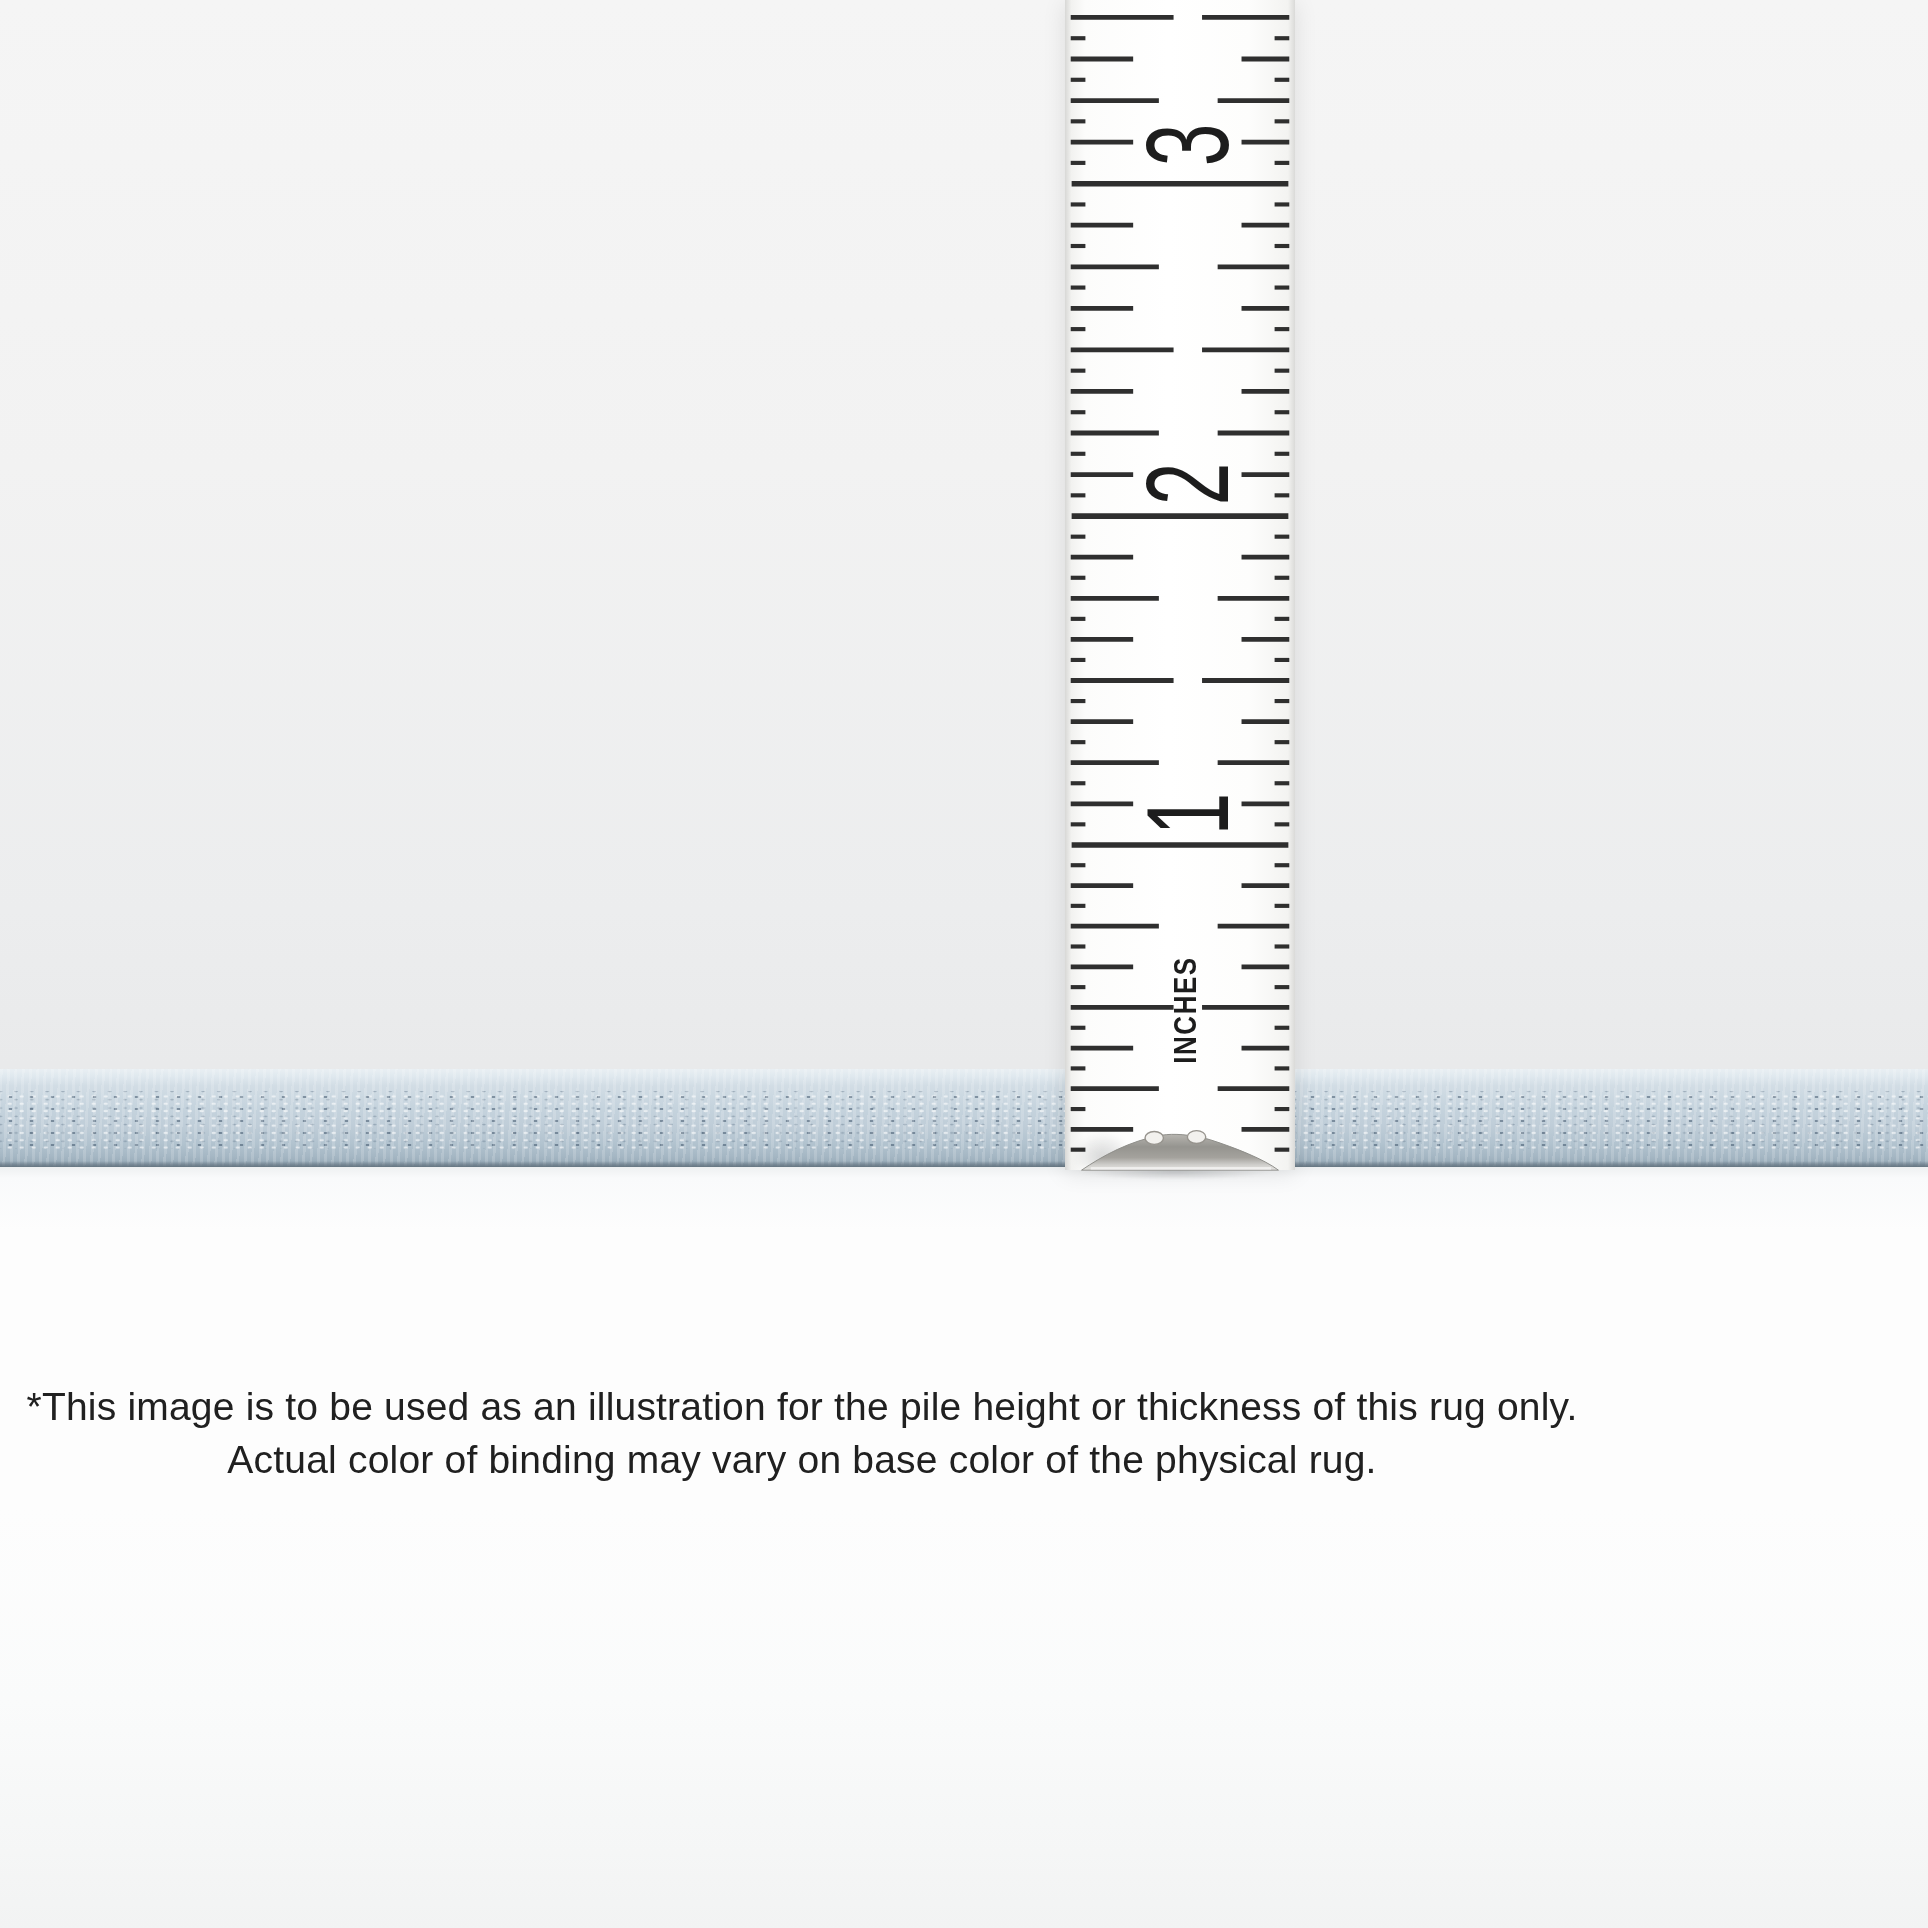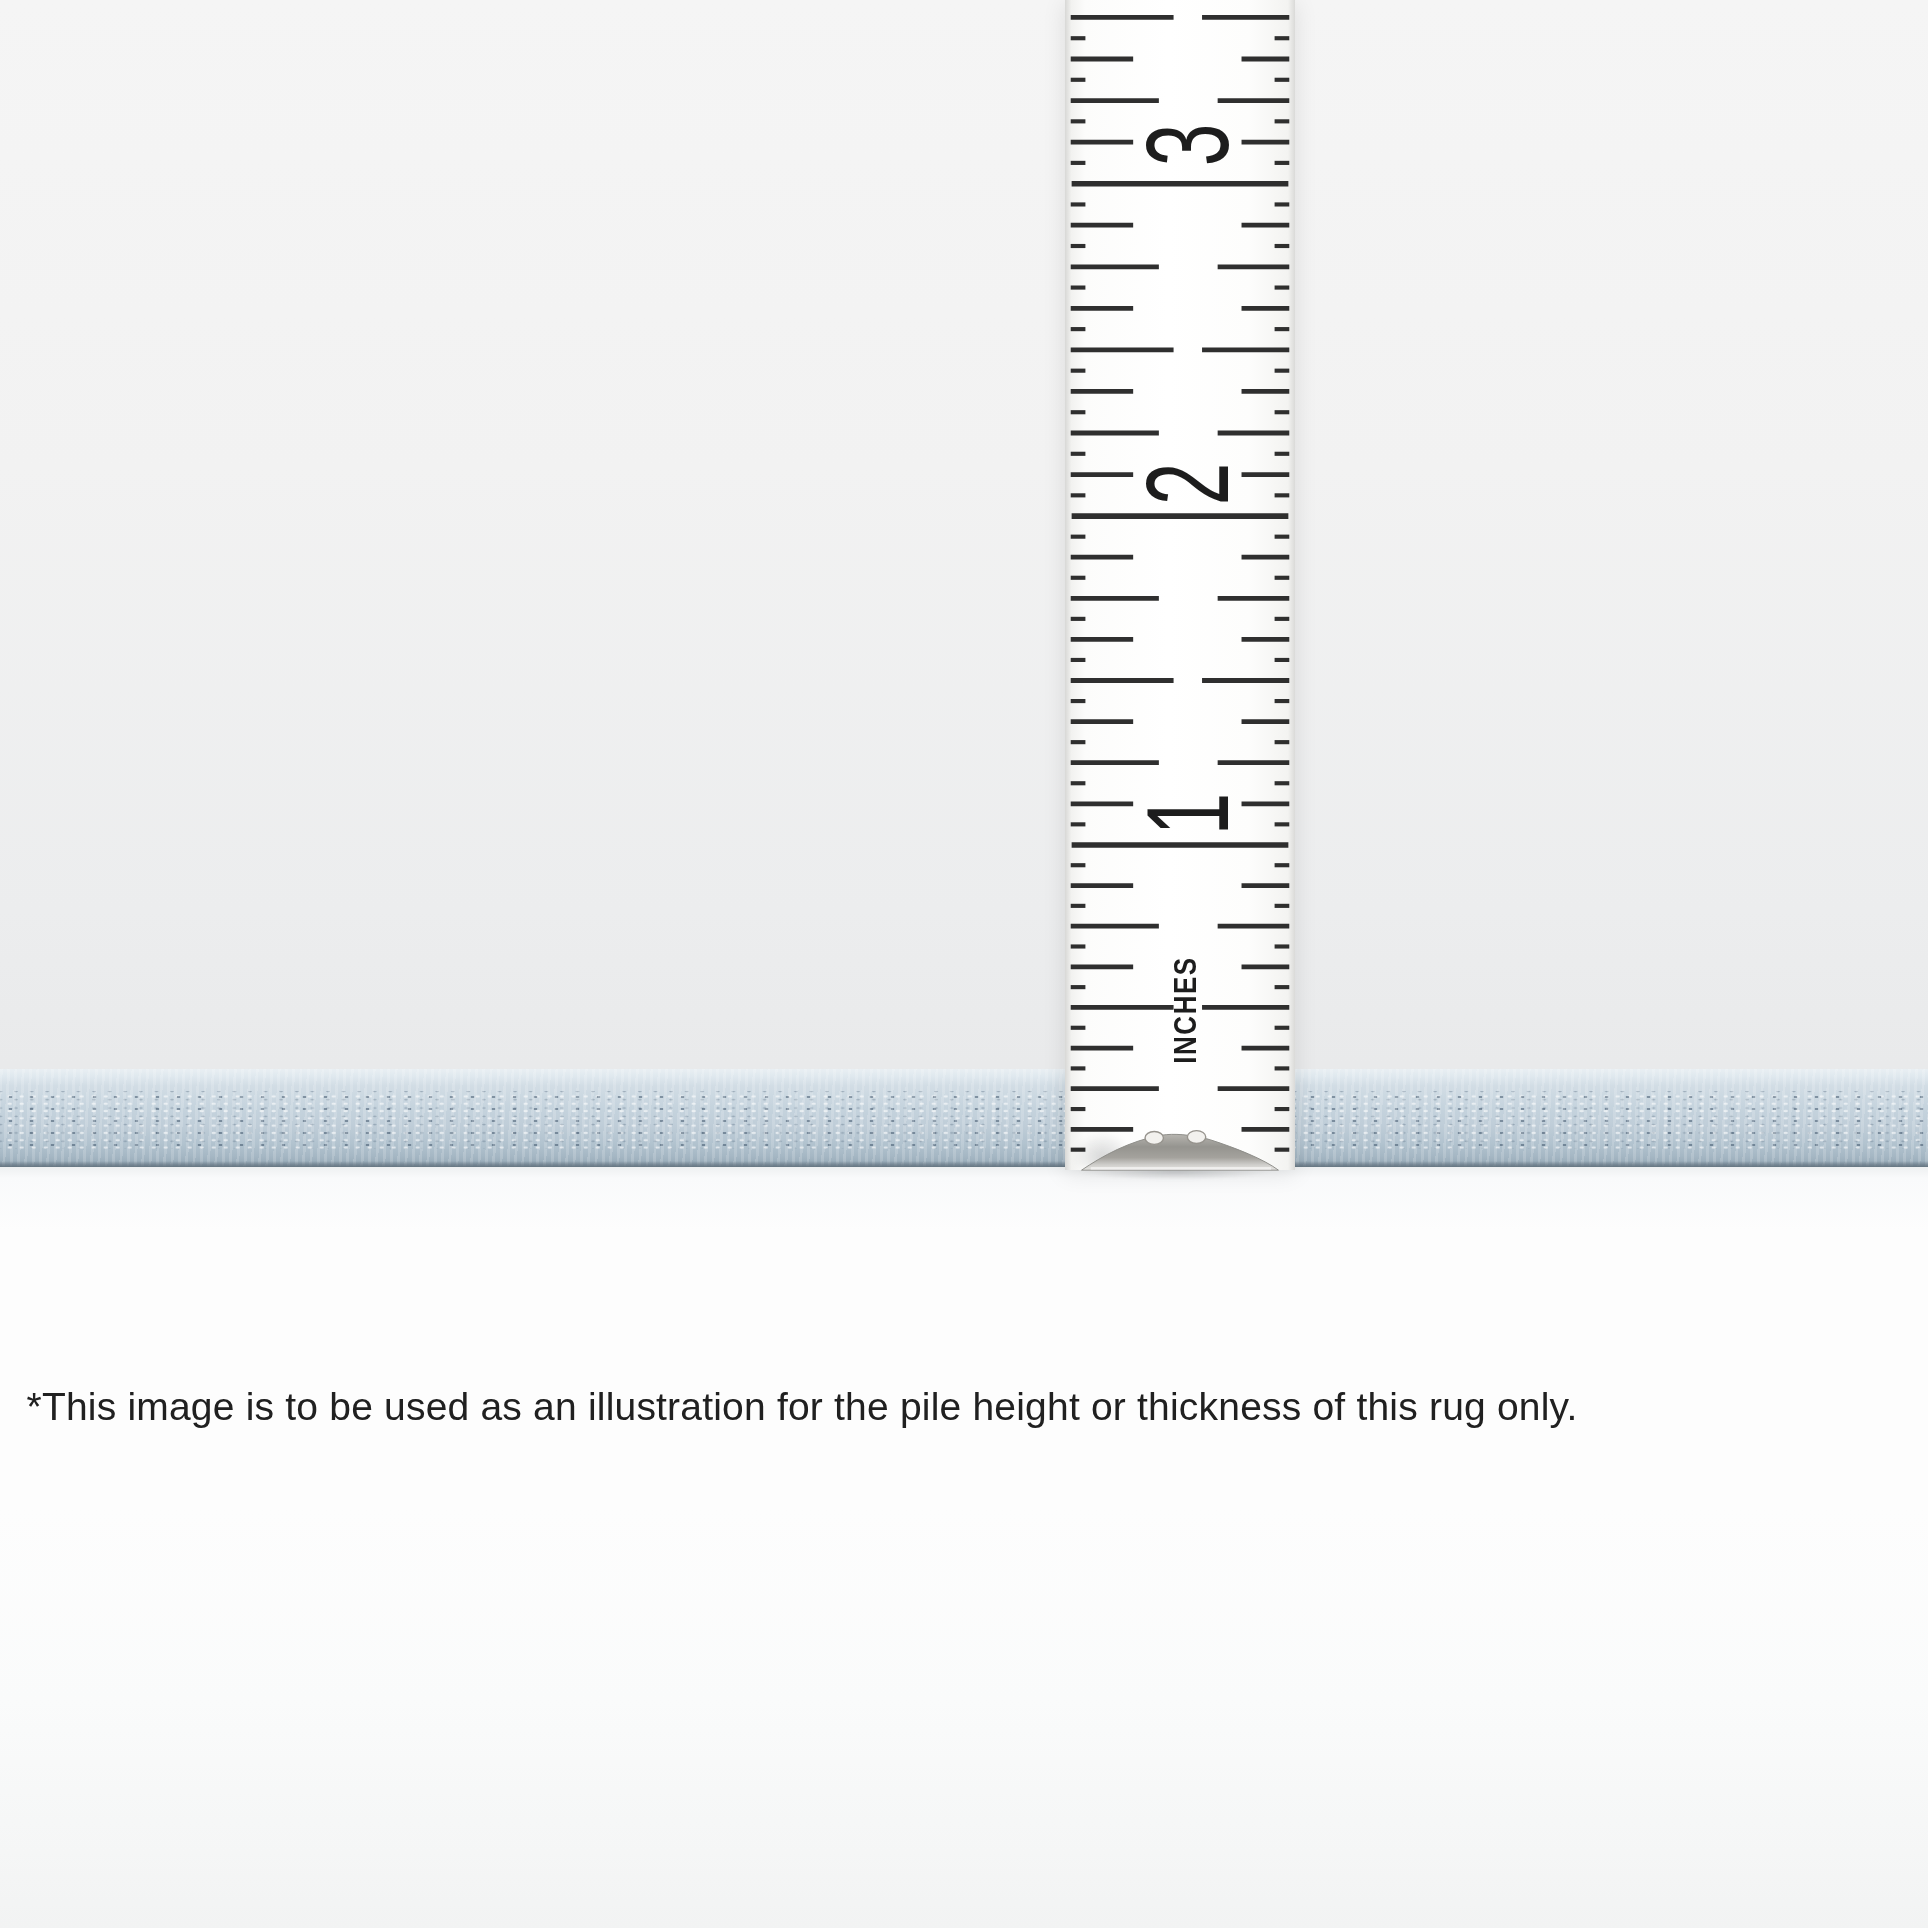--- a/index.html
+++ b/index.html
@@ -235,16 +235,17 @@
       </defs>
       <path d="M18 48 C 40 33, 70 16, 105 10 C 118 8, 136 9, 158 15 C 186 24, 216 36, 232 48 Z" fill="url(#mg)" stroke="#8a8a86" stroke-width="1"></path>
       <path d="M28 46 L 224 46" stroke="rgba(255,255,255,0.55)" stroke-width="3"></path>
       <ellipse cx="97" cy="13" rx="10" ry="7" fill="#f2f1ee" stroke="#97948e" stroke-width="1.5"></ellipse>
       <ellipse cx="143" cy="12" rx="10" ry="7" fill="#f2f1ee" stroke="#97948e" stroke-width="1.5"></ellipse>
     </svg>
   </div>
 
   <div class="caption">
     <div>*This image is to be used as an illustration for the pile height or thickness of this rug only.</div>
+    <div>Actual color of binding may vary on base color of the physical rug.</div>
   </div>
 
 </div>
 
 
 </body></html>

